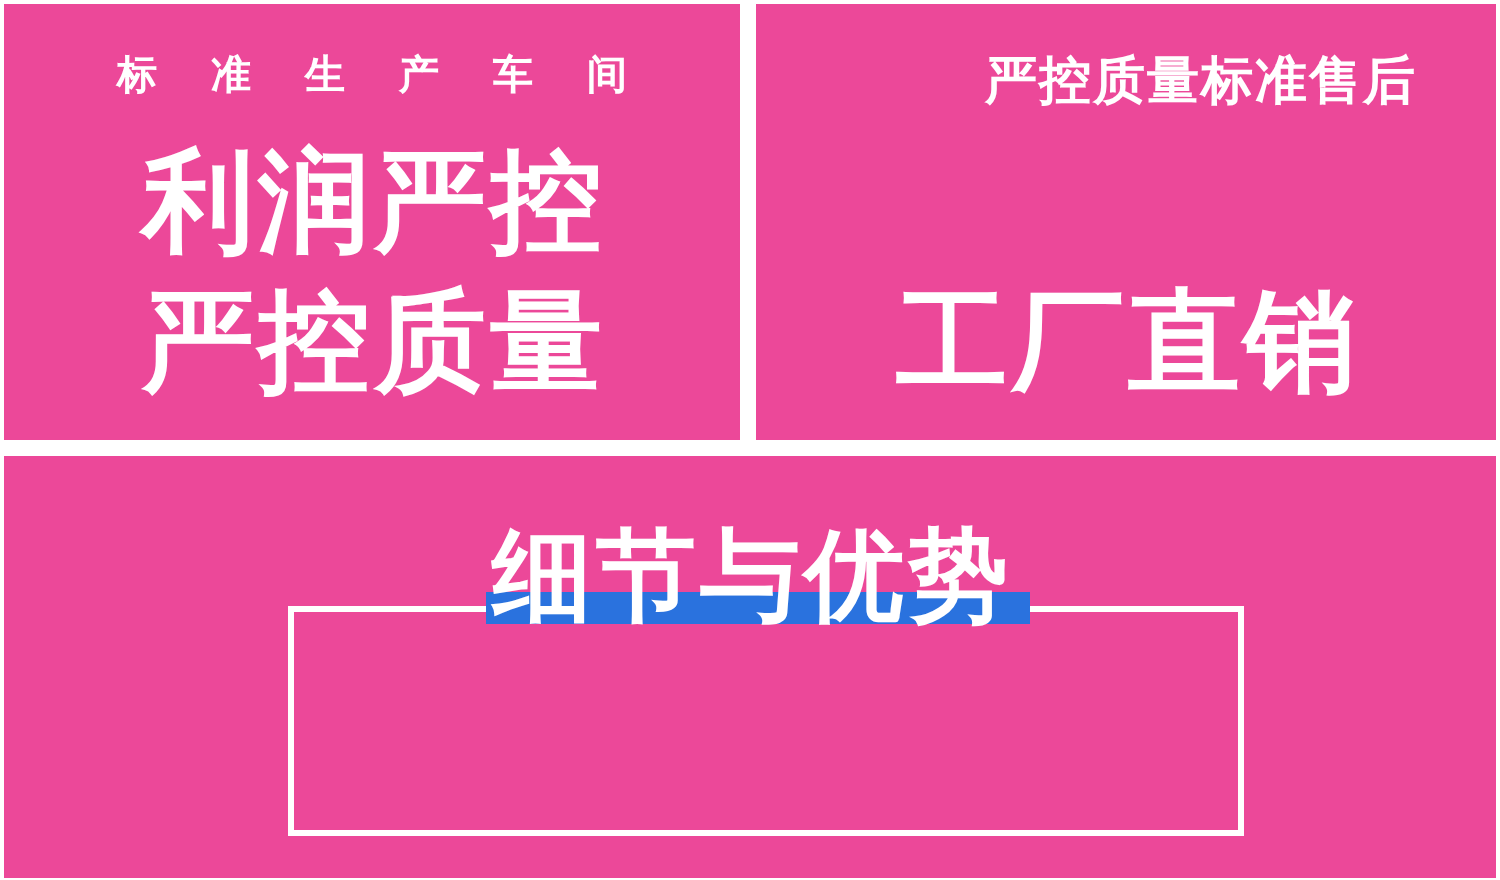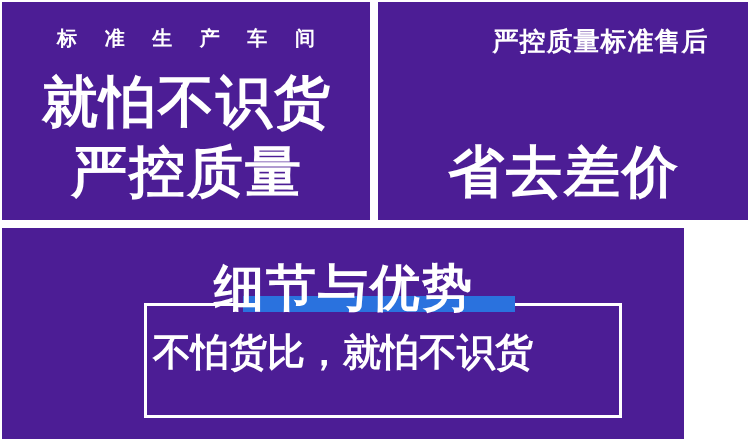--- a/index.html
+++ b/index.html
@@ -12,44 +12,45 @@
     width: 750px;
     height: 440px;
     background: #ffffff;
     font-family: "Liberation Sans", "DejaVu Sans", sans-serif;
     overflow: hidden;
   }
 
   
   .panel {
     position: absolute;
-    background: #4c1d95;
+    background: #ec4899;
     box-sizing: border-box;
     overflow: hidden;
+    font-family: Liberation Serif, serif;
   }
 
   
   #panel-factory {
     left: 2px;
     top: 2px;
     width: 368px;
     height: 218px;
   }
   
   #panel-quality {
     left: 378px;
     top: 2px;
     width: 370px;
     height: 218px;
   }
   
   #panel-details {
     left: 2px;
     top: 228px;
-    width: 682px;
+    width: 746px;
     height: 211px;
   }
 
   
   .eyebrow {
     position: absolute;
     top: 26px;
     left: 0;
     width: 100%;
     text-align: center;
@@ -126,29 +127,28 @@
     white-space: nowrap;
   }
 </style>
 </head>
 <body>
 
 <div id="banner">
 
   <div class="panel" id="panel-factory">
     <div class="eyebrow">标 准 生 产 车 间</div>
-    <div class="headline line1">就怕不识货</div>
+    <div class="headline line1">利润严控</div>
     <div class="headline line2">严控质量</div>
   </div>
 
   <div class="panel" id="panel-quality">
     <div class="eyebrow">严控质量标准售后</div>
-    <div class="headline line2">省去差价</div>
+    <div class="headline line2">工厂直销</div>
   </div>
 
   <div class="panel" id="panel-details">
     <div id="details-frame"></div>
     <div id="frame-gap"></div>
     <div id="details-title">细节与优势</div>
-    <div id="details-subtitle">不怕货比，就怕不识货</div>
   </div>
 
 </div>
 
 </body></html>

